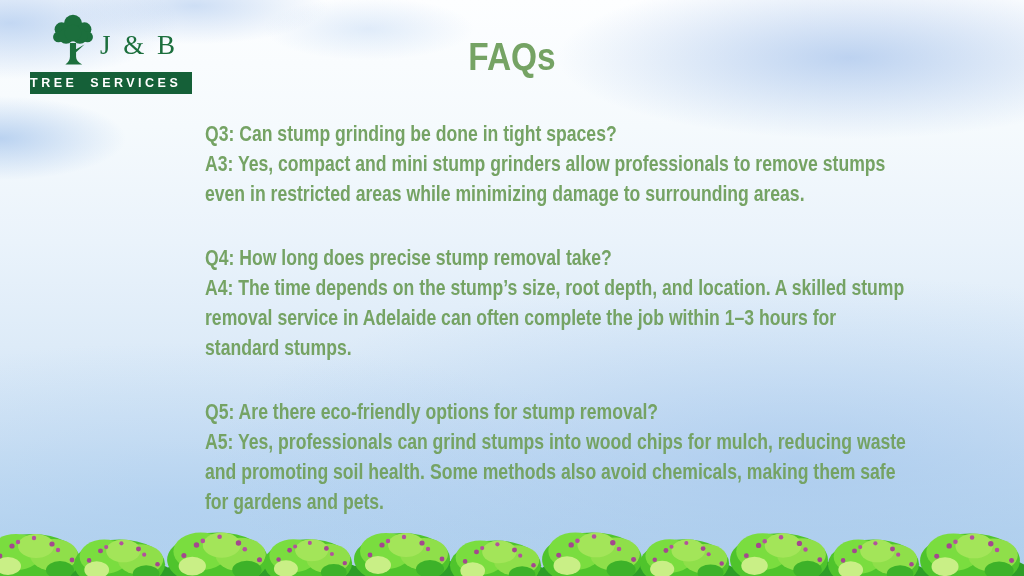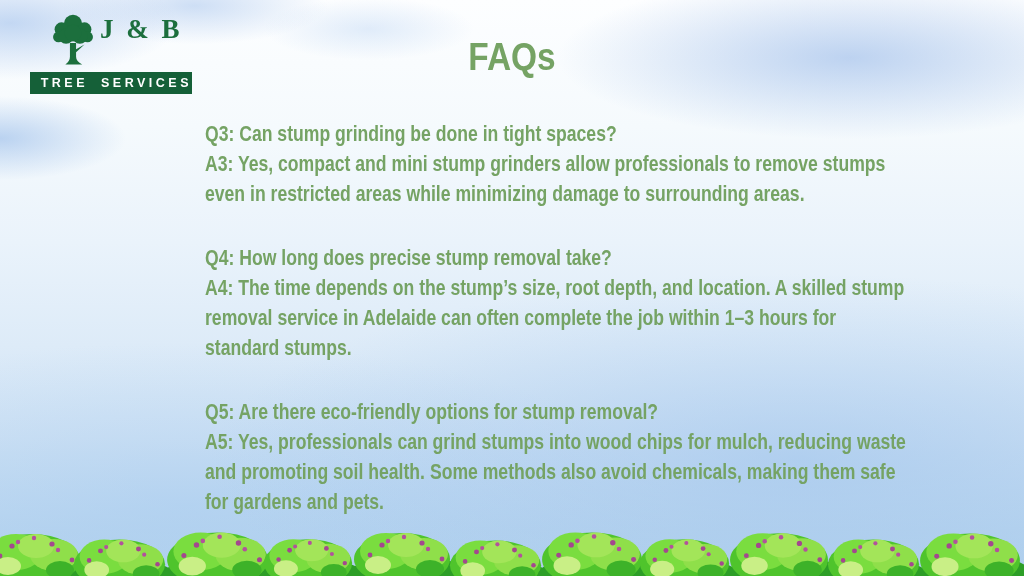--- a/index.html
+++ b/index.html
@@ -20,32 +20,32 @@
       radial-gradient(ellipse 150px 45px at 36% 5%, rgba(160,195,238,.3) 0%, rgba(160,195,238,0) 70%),
       radial-gradient(ellipse 820px 260px at 78% 80%, rgba(150,190,235,.5) 0%, rgba(150,190,235,0) 72%),
       radial-gradient(ellipse 650px 220px at 18% 88%, rgba(165,202,240,.45) 0%, rgba(165,202,240,0) 75%),
       linear-gradient(180deg, #fdfeff 0%, #f5fafd 22%, #eaf3fb 42%, #ddebf8 60%, #cfe2f4 76%, #bad6ef 92%, #b3d2ee 100%);
   }
 
   
   .logo { position: absolute; left: 28px; top: 10px; width: 170px; }
   .tree-svg { position: absolute; left: 22px; top: 2px; }
   .logo-name {
-    position: absolute; left: 72px; top: 4px;
+    position: absolute; left: 72px; top: 20px;
     font-family: "Liberation Serif", serif;
-    font-weight: bold; font-size: 27px;
+    font-weight: normal; font-size: 27px;
     letter-spacing: 3px; color: #1c6f3d; white-space: nowrap;
   }
   .logo-bar {
     position: absolute; left: 2px; top: 62px;
     width: 162px; height: 22px;
     background: #156038; color: #ffffff;
     font-weight: bold; font-size: 12.5px;
     letter-spacing: 3.5px; word-spacing: 6px;
-    text-align: right; line-height: 22px; white-space: nowrap;
+    text-align: left; line-height: 22px; white-space: nowrap;
   }
 
   
   .title {
     position: absolute; left: 0; right: 0; top: 36px;
     text-align: center;
     font-size: 38px; font-weight: bold;
     color: #75a364;
     transform: scaleX(0.88);
     transform-origin: 50% 0;

